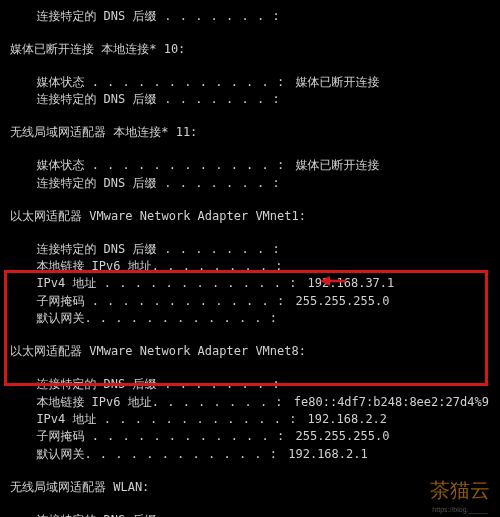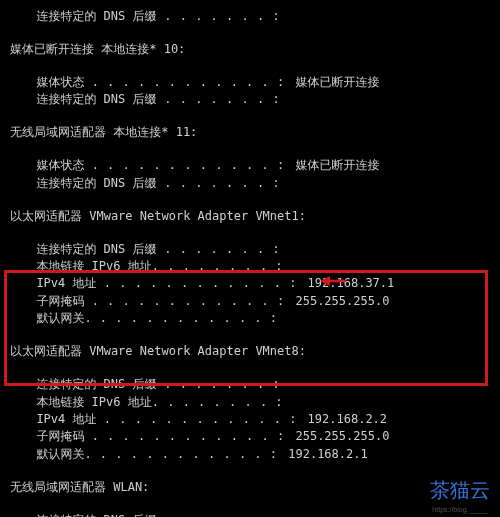--- a/index.html
+++ b/index.html
@@ -38,21 +38,21 @@
       font-size: 18px;
       font-weight: bold;
       left: 320px;
       top: 269px;
       pointer-events: none;
     }
     .watermark {
       position: absolute;
       right: 10px;
       bottom: 12px;
-      color: #3b82f6;
+      color: #a16207;
       font-family: "Microsoft YaHei", sans-serif;
       font-size: 20px;
       opacity: 0.9;
       pointer-events: none;
     }
     .watermark-url {
       position: absolute;
       right: 12px;
       bottom: 2px;
       color: #6d6d67;
@@ -143,20 +143,21 @@
 <div class="indent kv">
   <span class="kv-label">连接特定的 DNS 后缀</span>
   <span class="kv-dots"> . . . . . . . </span>
   <span class="kv-colon">: </span>
   <span class="kv-value"></span>
 </div>
 <div class="indent kv">
   <span class="kv-label">本地链接 IPv6 地址</span>
   <span class="kv-dots">. . . . . . . . </span>
   <span class="kv-colon">: </span>
+  <span class="kv-value">fe80::4df7:b248:8ee2:27d4%9</span>
 </div>
 <div class="indent kv">
   <span class="kv-label">IPv4 地址 </span>
   <span class="kv-dots">. . . . . . . . . . . . </span>
   <span class="kv-colon">: </span>
   <span class="kv-value">192.168.2.2</span>
 </div>
 <div class="indent kv">
   <span class="kv-label">子网掩码 </span>
   <span class="kv-dots">. . . . . . . . . . . . </span>

